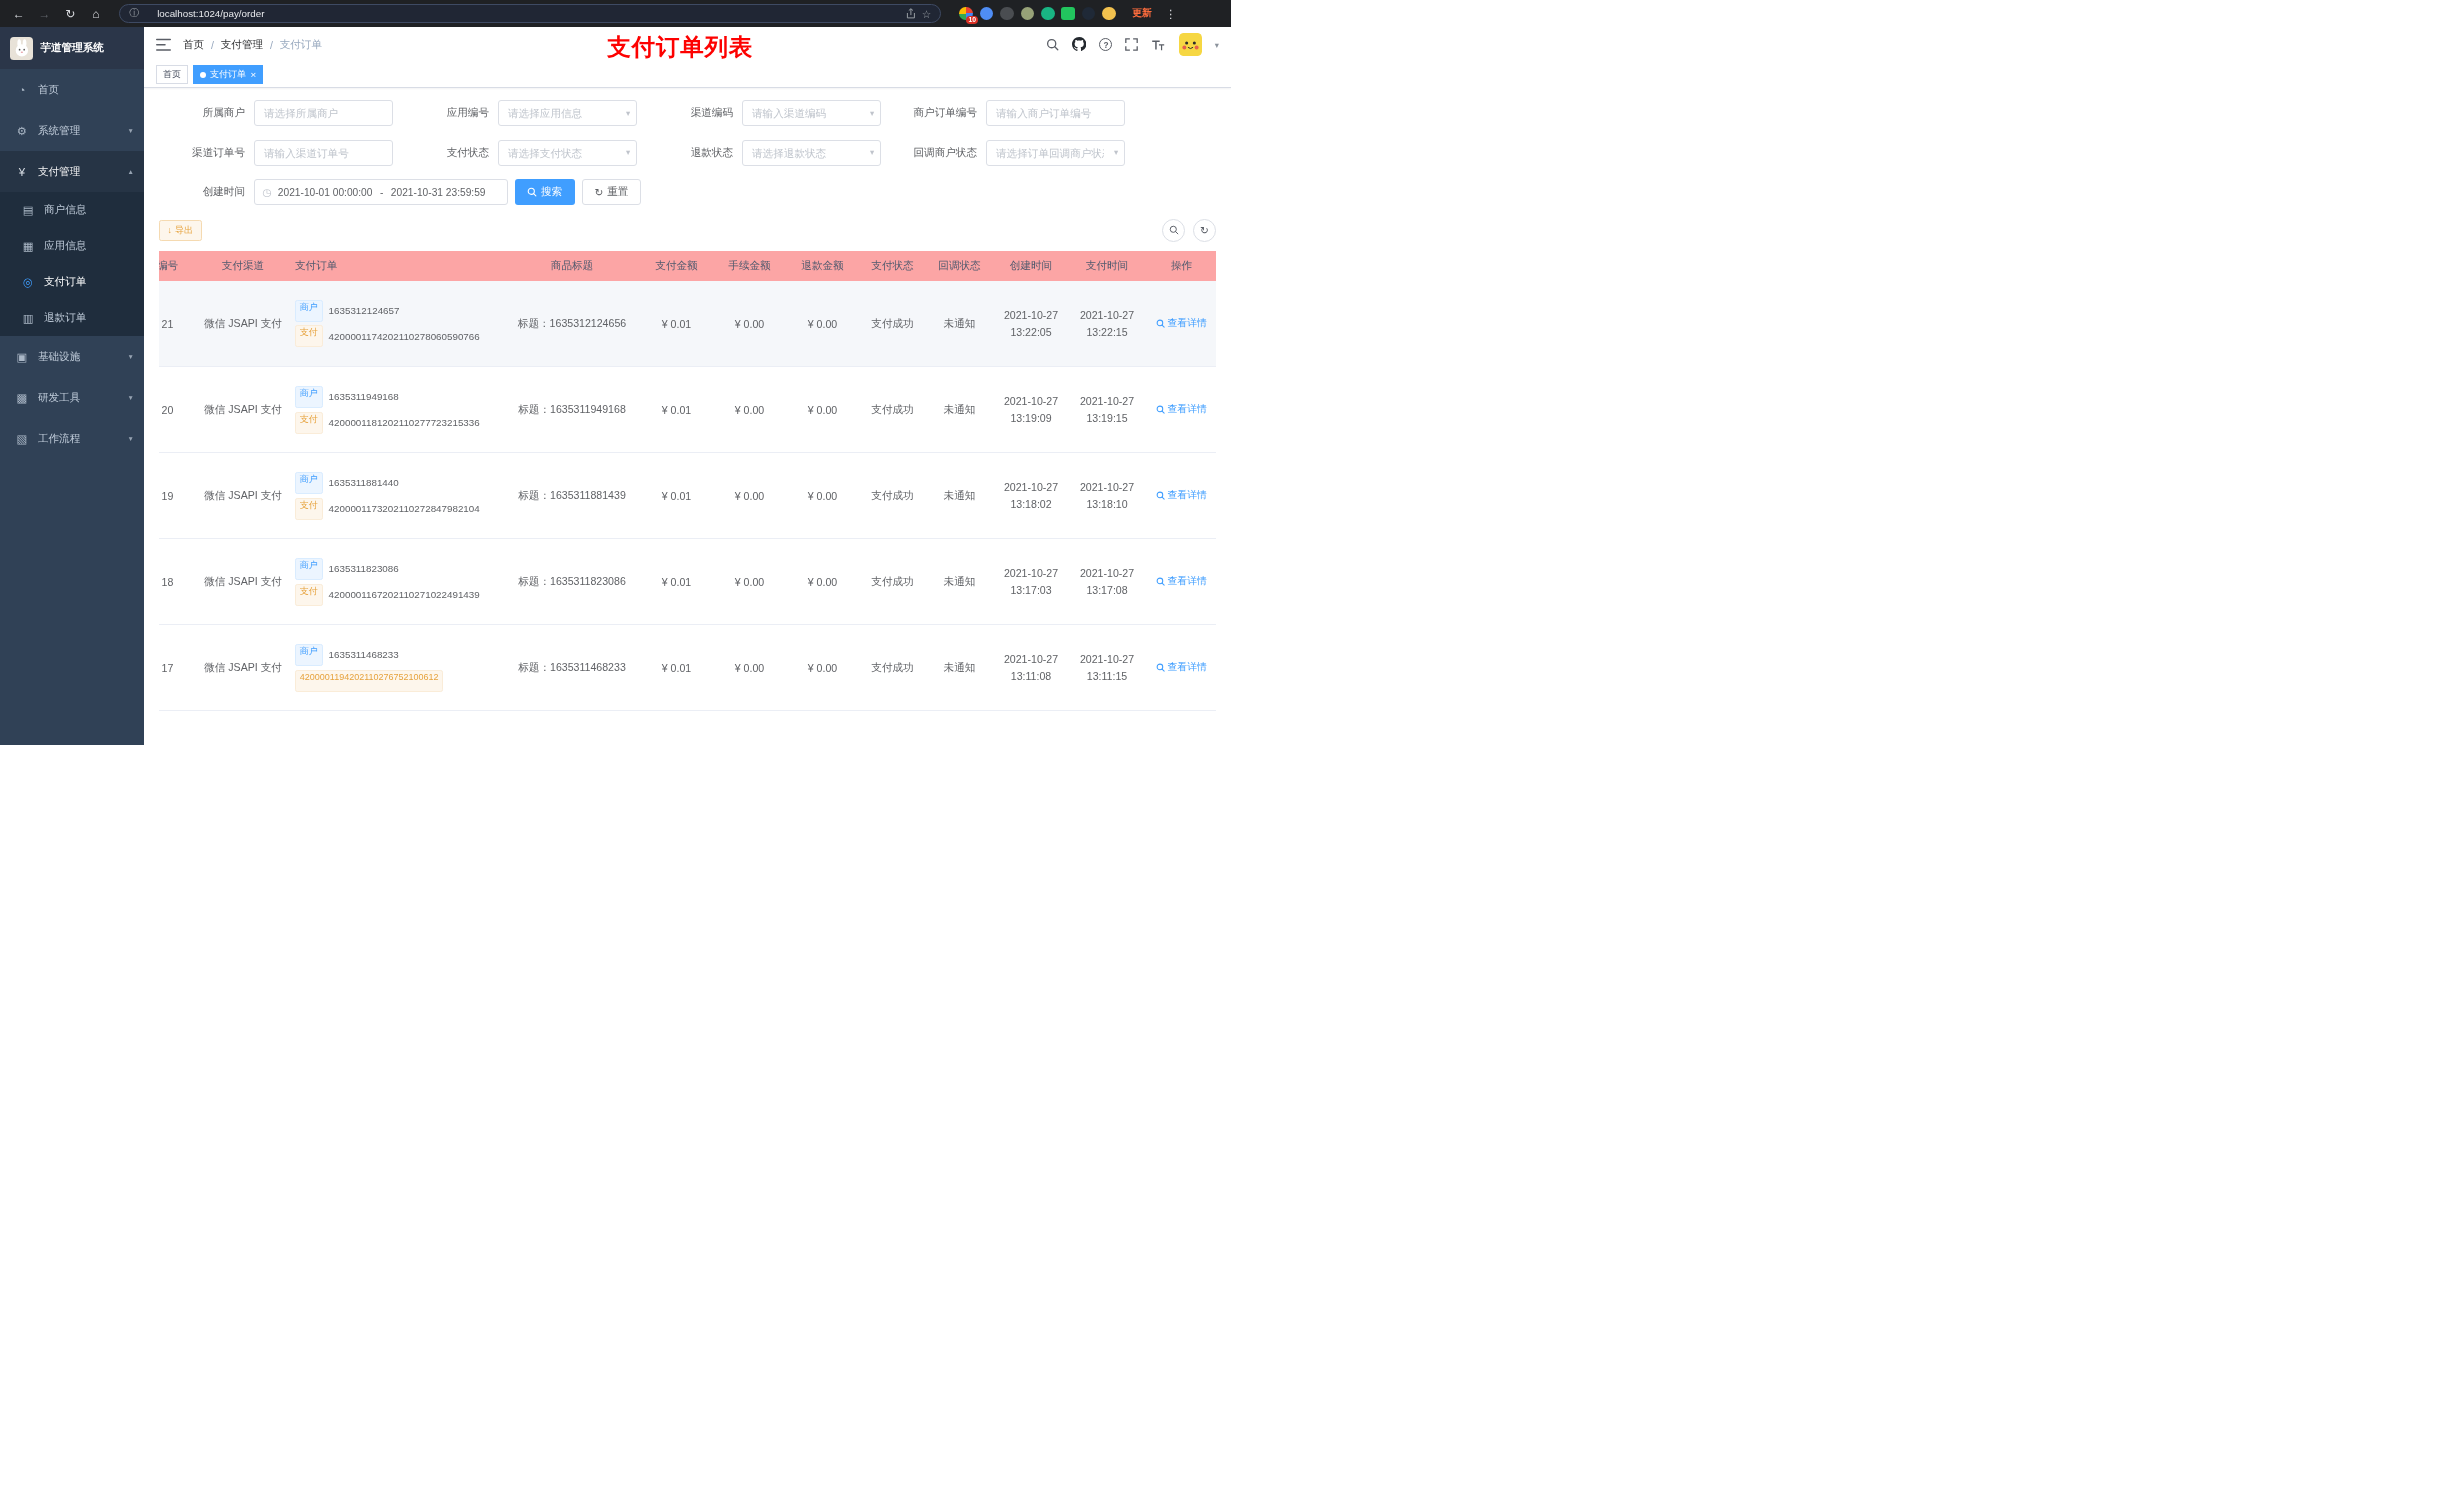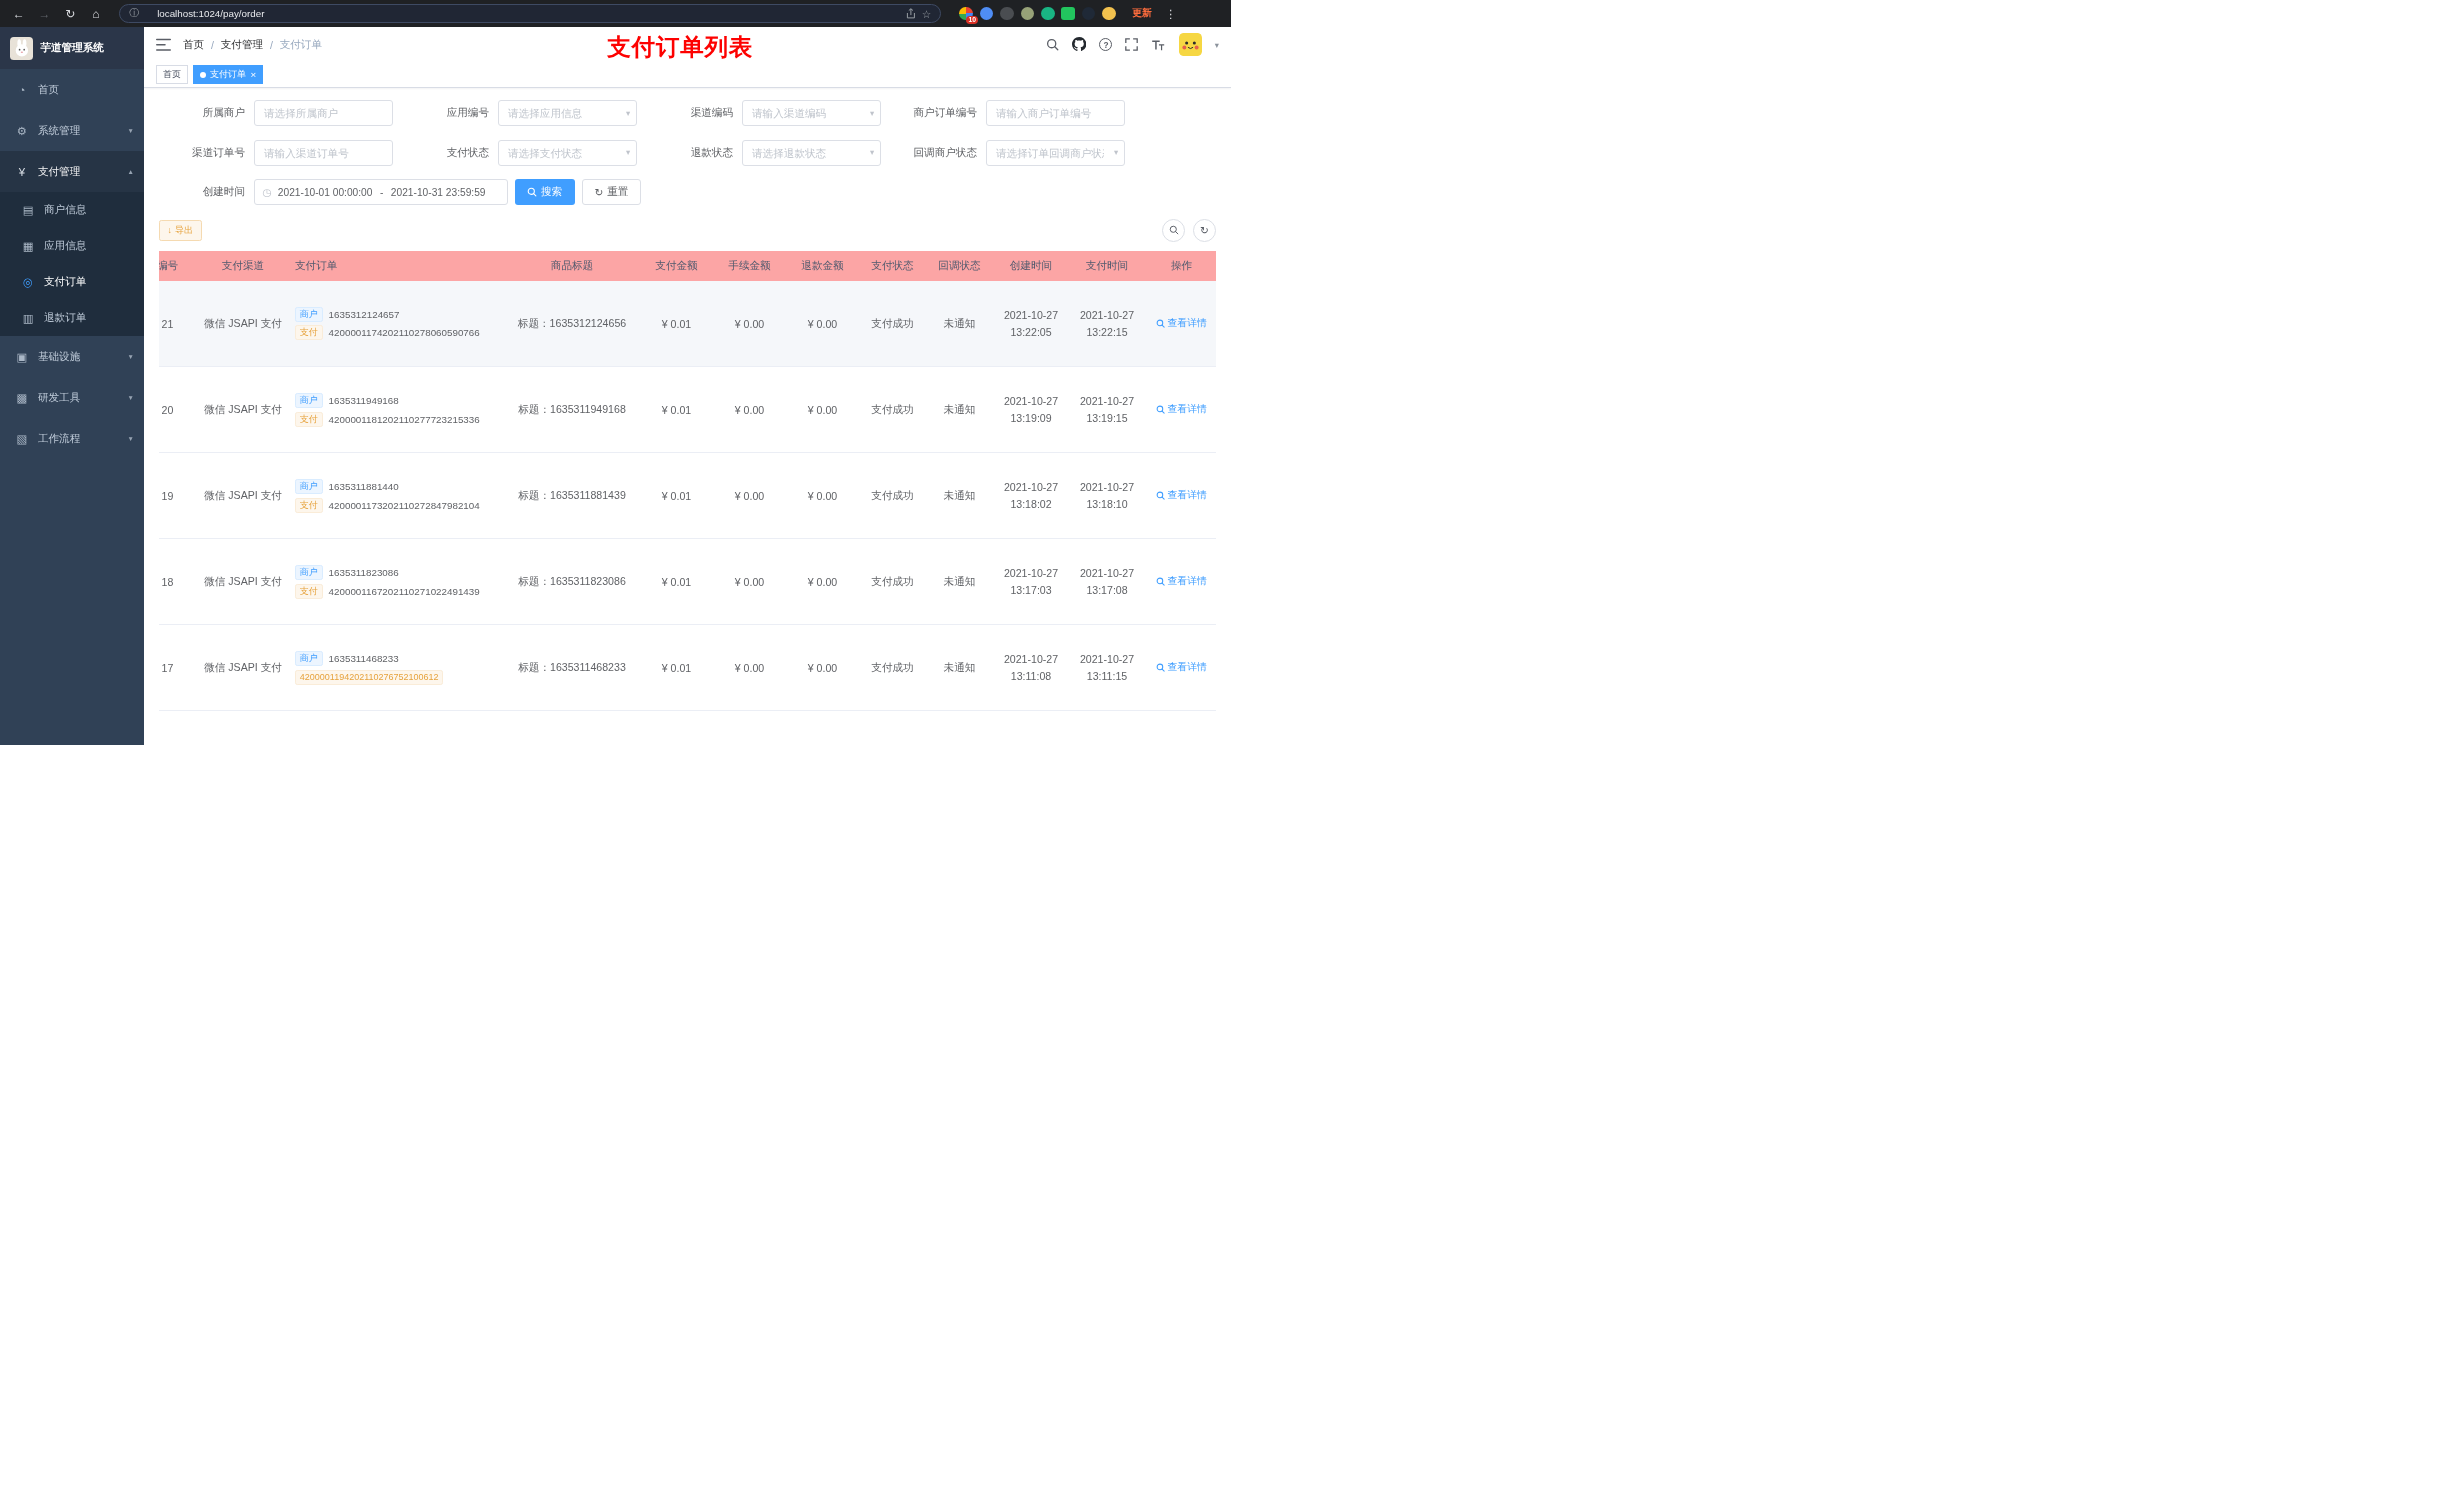--- a/index.html
+++ b/index.html
@@ -83,21 +83,21 @@
 
   
   .table-wrap { overflow:hidden; width:1057px; }
   table { border-collapse:collapse; table-layout:fixed; width:1076px; margin-left:-18px; }
   thead th { background:#fca5a5; height:30px; font-size:10.6px; color:#515a6e; font-weight:500; text-align:center; white-space:nowrap; }
   thead th.al { text-align:left; padding-left:3px; }
   tbody td { border-bottom:0.8px solid #ebeef5; height:86px; text-align:center; vertical-align:middle; font-size:10.6px; color:#606266; white-space:nowrap; }
   tr.hover td { background:#f5f7fa; }
   td.c-order { text-align:left; padding-left:3px; }
   .order-line { display:flex; align-items:center; gap:6px; margin:3.8px 0; font-size:9.8px; line-height:15px; }
-  .etag { font-size:9px; height:15px; line-height:13.6px; padding:0 3.8px; border-radius:2.3px; border:0.8px solid; flex-shrink:0; }
+  .etag { font-size:9px; height:22px; line-height:13.6px; padding:0 3.8px; border-radius:2.3px; border:0.8px solid; flex-shrink:0; }
   .etag-blue { color:#409eff; background:#ecf5ff; border-color:#d9ecff; }
   .etag-orange { color:#e6a23c; background:#fdf6ec; border-color:#faecd8; }
   .dcell div { line-height:16.7px; }
   .act-link { color:#409eff; font-size:9.8px; display:inline-flex; align-items:center; gap:2.3px; text-decoration:none; cursor:pointer; }
 </style>
 </head>
 <body>
 
 <div class="browser">
   <span class="b-ico">←</span>

